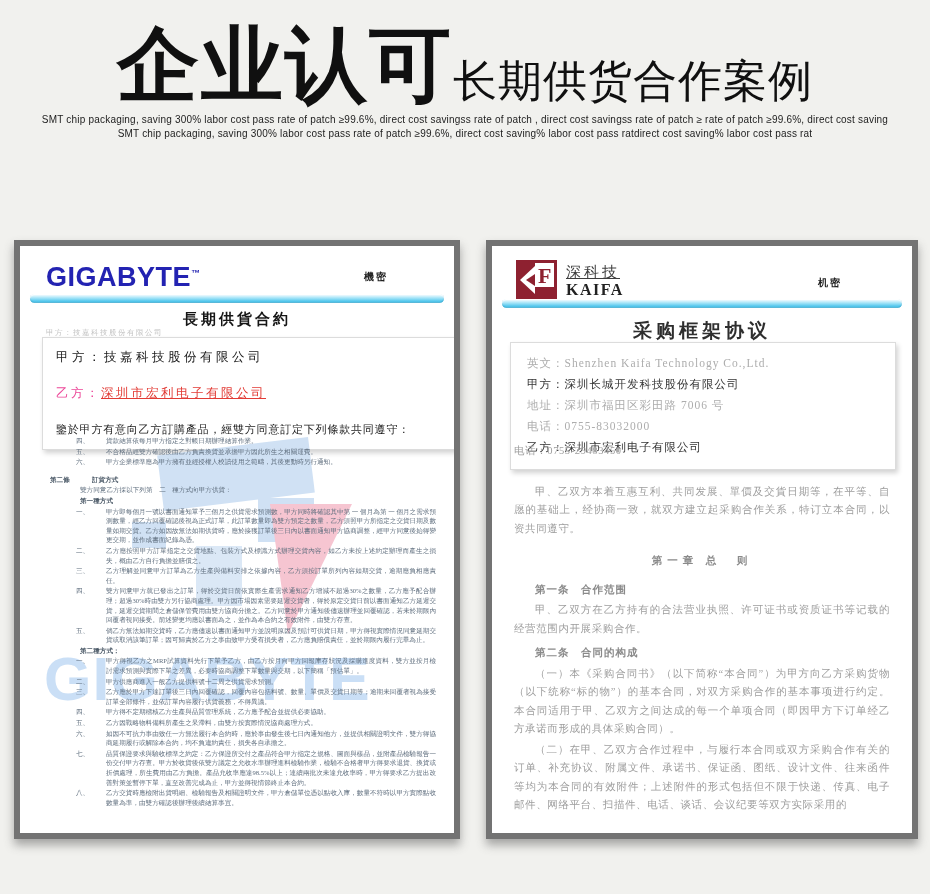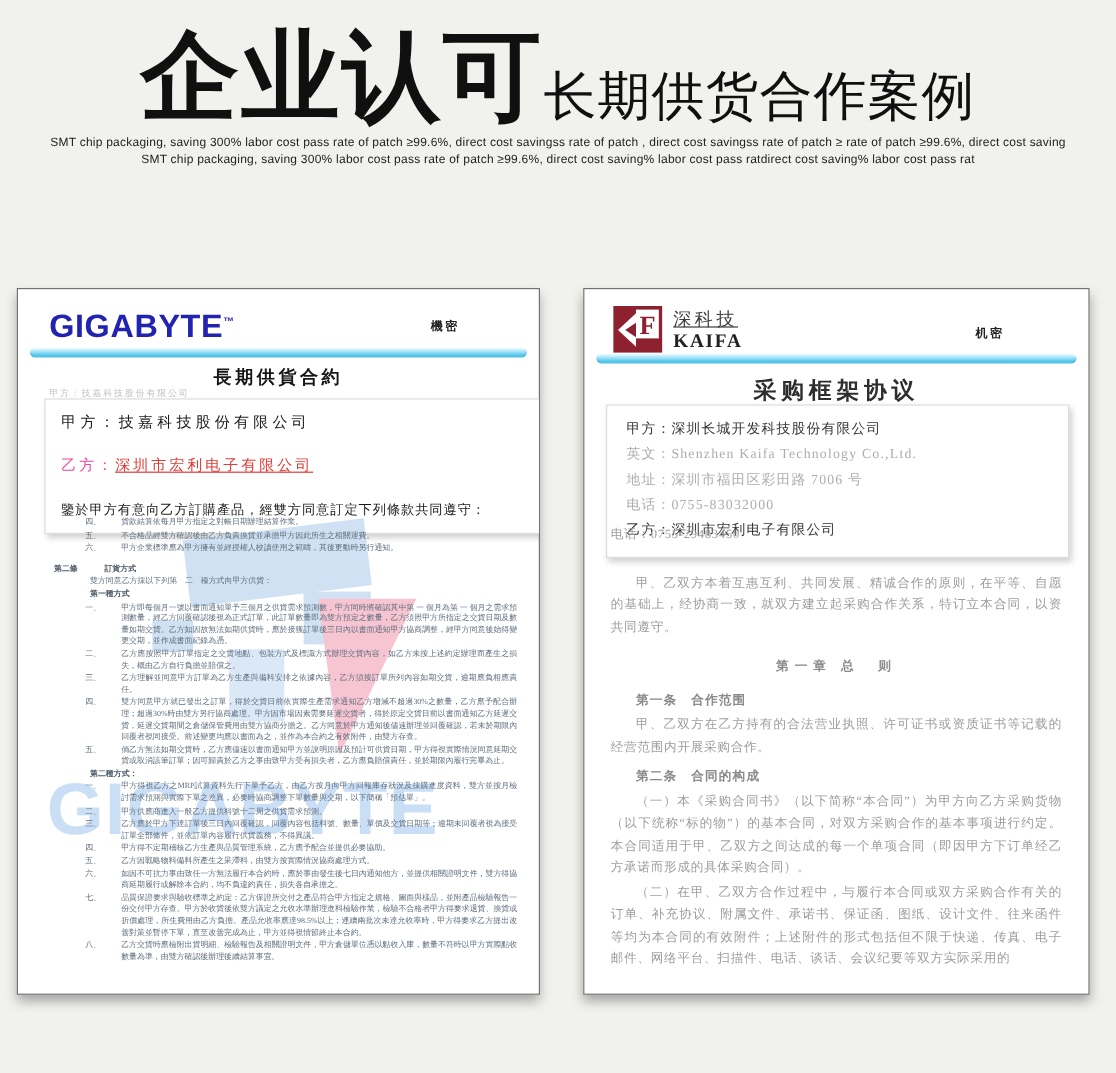--- a/index.html
+++ b/index.html
@@ -10,21 +10,21 @@
   }
   
   .header{position:absolute;top:24px;left:0;width:930px;text-align:center;}
   .title-row{display:flex;justify-content:center;align-items:flex-end;line-height:1;}
   .title-main{font-size:82px;font-weight:600;color:#101010;letter-spacing:2px;}
   .title-sub{font-size:44px;font-weight:500;color:#101010;letter-spacing:1px;padding-bottom:3px;}
   .caption{margin-top:7px;font-size:10px;line-height:14px;color:#1c1c1c;letter-spacing:.2px;}
   
   .card{
     position:absolute;top:240px;height:587px;background:#ffffff;
-    border:1px solid #737373;
+    border:6px solid #737373;
     box-shadow:0 6px 9px rgba(70,70,70,.45);
     overflow:hidden;
   }
   .card-left{left:14px;width:434px;}
   .card-right{left:486px;width:420px;}
   .confidential{position:absolute;top:24px;font-size:10px;font-weight:bold;color:#222;
     font-family:"Liberation Serif", serif;letter-spacing:2px;}
   .card-left .confidential{right:66px;margin-left:40px;}
   .card-right .confidential{right:70px;top:30px;}
   .gloss-bar{
@@ -226,30 +226,30 @@
     <div class="kaifa-text">
       <div class="kaifa-cn">深科技</div>
       <div class="kaifa-en">KAIFA</div>
     </div>
   </div>
   <div class="confidential">机密</div>
   <div class="gloss-bar"></div>
   <div class="doc-title-r">采购框架协议</div>
 
   <div class="hl-box">
+    <div class="rbox-line rbox-faded">英文：Shenzhen Kaifa Technology Co.,Ltd.</div>
     <div class="rbox-line rbox-dark">甲方：深圳长城开发科技股份有限公司</div>
-    <div class="rbox-line rbox-faded">英文：Shenzhen Kaifa Technology Co.,Ltd.</div>
     <div class="rbox-line rbox-faded">地址：深圳市福田区彩田路 7006 号</div>
     <div class="rbox-line rbox-faded">电话：0755-83032000</div>
     <div class="rbox-line rbox-dark">乙方：深圳市宏利电子有限公司</div>
   </div>
 
   <div class="right-body">
     <p class="r-phone">电话：0755-29483450</p>
-    <p class="r-preamble">甲、乙双方本着互惠互利、共同发展、精诚合作的原则，在平等、自愿的基础上，经协商一致，就双方建立起采购合作关系，特订立本合同，以资共同遵守。</p>
+    <p class="r-preamble">甲、乙双方本着互惠互利、共同发展、單價及交貨日期等，在平等、自愿的基础上，经协商一致，就双方建立起采购合作关系，特订立本合同，以资共同遵守。</p>
     <div class="r-chapter">第一章 总　则</div>
     <div>
         <div class="sec-h">第一条　合作范围</div>
         <div class="sec-p">甲、乙双方在乙方持有的合法营业执照、许可证书或资质证书等记载的经营范围内开展采购合作。</div>
         <div class="sec-h">第二条　合同的构成</div>
         <div class="sec-p">（一）本《采购合同书》（以下简称“本合同”）为甲方向乙方采购货物（以下统称“标的物”）的基本合同，对双方采购合作的基本事项进行约定。本合同适用于甲、乙双方之间达成的每一个单项合同（即因甲方下订单经乙方承诺而形成的具体采购合同）。</div>
         <div class="sec-p">（二）在甲、乙双方合作过程中，与履行本合同或双方采购合作有关的订单、补充协议、附属文件、承诺书、保证函、图纸、设计文件、往来函件等均为本合同的有效附件；上述附件的形式包括但不限于快递、传真、电子邮件、网络平台、扫描件、电话、谈话、会议纪要等双方实际采用的</div>
       </div>
   </div>
 </div>

